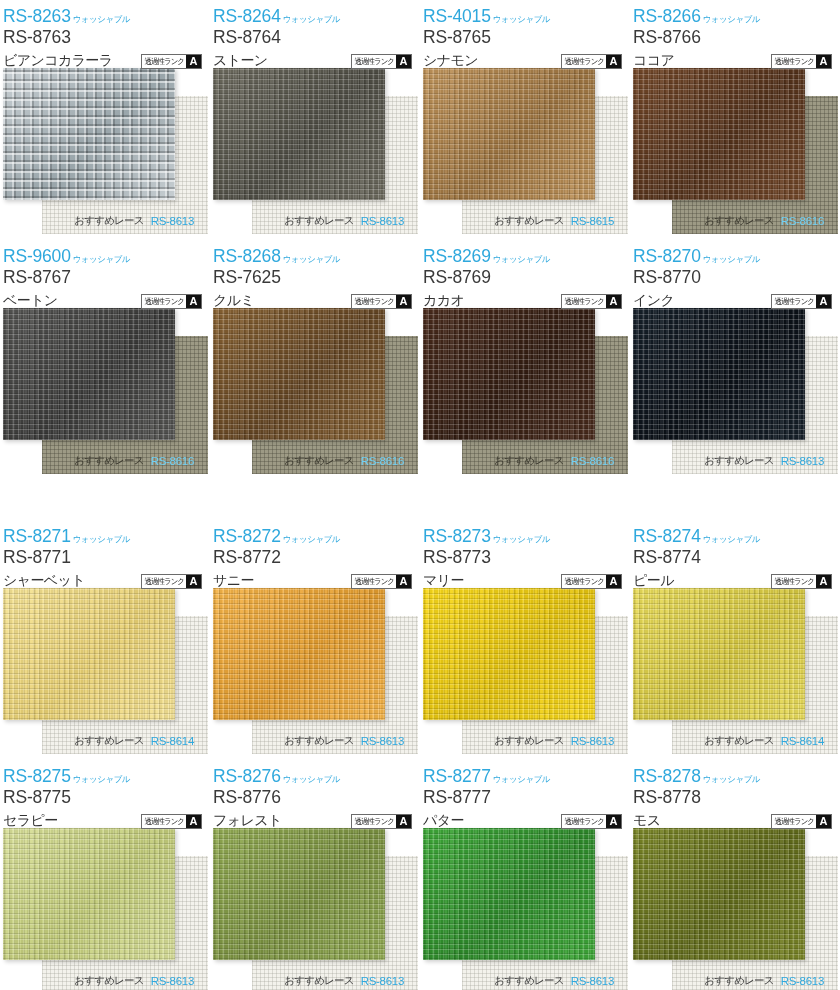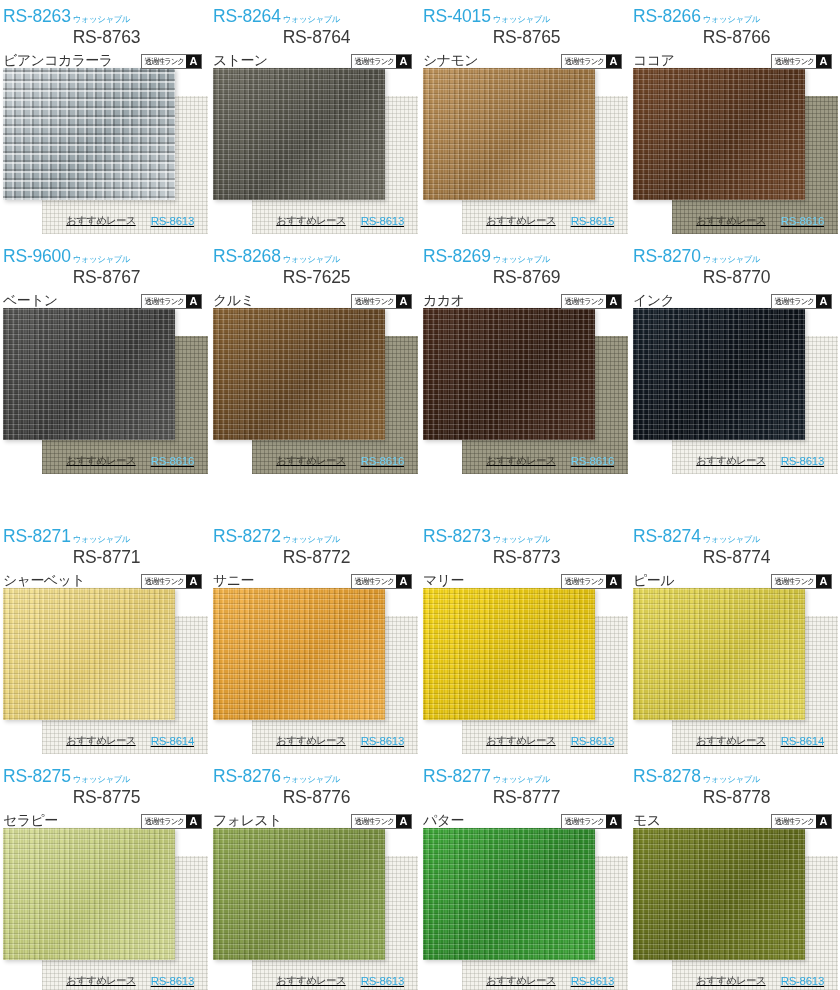--- a/index.html
+++ b/index.html
@@ -33,21 +33,20 @@
     width: 210px;
     overflow: hidden;
   }
 
   
   .head {
     position: relative;
     padding: 4px 0 0 3px;
     height: 68px;
     z-index: 6;
-    text-align: center;
   }
   .code-row {
     display: flex;
     align-items: flex-end;
     gap: 2px;
     line-height: 1;
     height: 21px;
   }
   .code-lace {
     font-size: 17.5px;
@@ -181,24 +180,23 @@
   }
 
   
   .foot {
     position: relative;
     z-index: 7;
     height: 26px;
     display: flex;
     align-items: center;
     justify-content: flex-end;
-    gap: 15px;
+    gap: 7px;
     padding-right: 16px;
     margin-top: -28px;
-    text-decoration: underline;
   }
   .foot-label {
     font-size: 10.5px;
     color: #3d3d3d;
     letter-spacing: -0.8px;
     white-space: nowrap;
   }
   .foot-code {
     font-size: 11.5px;
     color: #2fa8dd;

